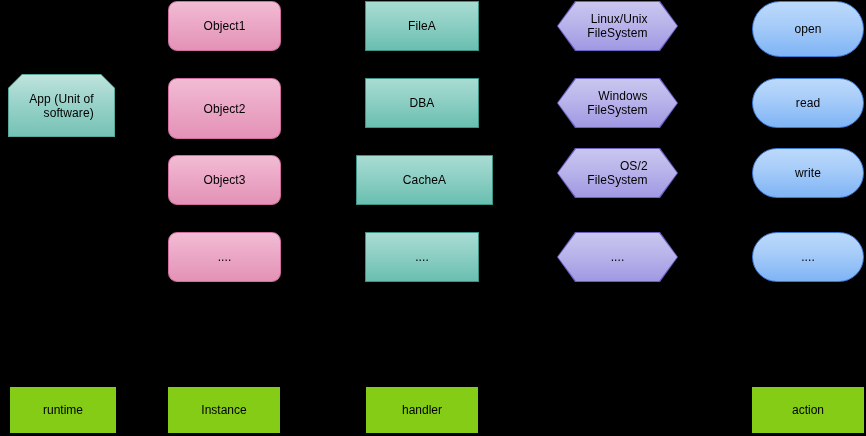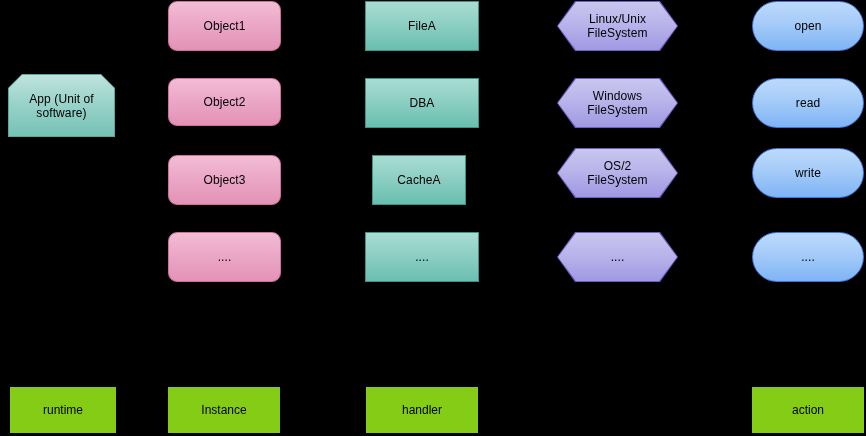--- a/index.html
+++ b/index.html
@@ -23,21 +23,21 @@
     display: flex;
     align-items: center;
     justify-content: center;
     text-align: center;
     font-size: 12px;
     line-height: 14px;
     color: #000000;
     letter-spacing: 0.1px;
     white-space: pre-line;
   }
-  .node .lbl { display: block; padding: 0 6px; }
+  .node .lbl { display: block; padding: 0 6px; text-align: right; }
   .app-outer {
     position: absolute;
     background: #5aa79c;
     -webkit-clip-path: polygon(14px 0, calc(100% - 14px) 0, 100% 14px, 100% 100%, 0 100%, 0 14px);
     clip-path: polygon(14px 0, calc(100% - 14px) 0, 100% 14px, 100% 100%, 0 100%, 0 14px);
   }
   .app-inner {
     position: absolute;
     left: 1px; top: 1px; right: 1px; bottom: 1px;
     background: linear-gradient(to bottom, #bfe3dd 0%, #9ad3ca 45%, #76c2b5 100%);
@@ -114,37 +114,37 @@
     <div class="app-inner"></div>
     <div class="app-text">
       <span class="lbl">App (Unit of
 software)</span>
     </div>
   </div>
 
   <div class="node pink-shape" style="left:168px; top:1px; width:113px; height:50px;">
     <span class="lbl">Object1</span>
   </div>
-  <div class="node pink-shape" style="left:168px; top:78px; width:113px; height:48px;">
+  <div class="node pink-shape" style="left:168px; top:78px; width:113px; height:61px;">
     <span class="lbl">Object2</span>
   </div>
   <div class="node pink-shape" style="left:168px; top:155px; width:113px; height:50px;">
     <span class="lbl">Object3</span>
   </div>
   <div class="node pink-shape" style="left:168px; top:232px; width:113px; height:50px;">
     <span class="lbl">....</span>
   </div>
 
   <div class="node green-shape" style="left:365px; top:78px; width:114px; height:50px;">
     <span class="lbl">DBA</span>
   </div>
   <div class="node green-shape" style="left:365px; top:1px; width:114px; height:50px;">
     <span class="lbl">FileA</span>
   </div>
-  <div class="node green-shape" style="left:372px; top:155px; width:94px; height:50px;">
+  <div class="node green-shape" style="left:356px; top:155px; width:137px; height:50px;">
     <span class="lbl">CacheA</span>
   </div>
   <div class="node green-shape" style="left:365px; top:232px; width:114px; height:50px;">
     <span class="lbl">....</span>
   </div>
 
   <div class="hex-outer node" style="left:557px; top:1px; width:121px; height:50px;">
     <div class="hex-inner"></div>
     <div class="hex-text">
       <span class="lbl">Linux/Unix
@@ -165,21 +165,21 @@
 FileSystem</span>
     </div>
   </div>
   <div class="hex-outer node" style="left:557px; top:232px; width:121px; height:50px;">
     <div class="hex-inner"></div>
     <div class="hex-text">
       <span class="lbl">....</span>
     </div>
   </div>
 
-  <div class="node blue-shape" style="left:752px; top:1px; width:112px; height:50px;">
+  <div class="node blue-shape" style="left:752px; top:1px; width:112px; height:56px;">
     <span class="lbl">open</span>
   </div>
   <div class="node blue-shape" style="left:752px; top:78px; width:112px; height:50px;">
     <span class="lbl">read</span>
   </div>
   <div class="node blue-shape" style="left:752px; top:148px; width:112px; height:50px;">
     <span class="lbl">write</span>
   </div>
   <div class="node blue-shape" style="left:752px; top:232px; width:112px; height:50px;">
     <span class="lbl">....</span>

